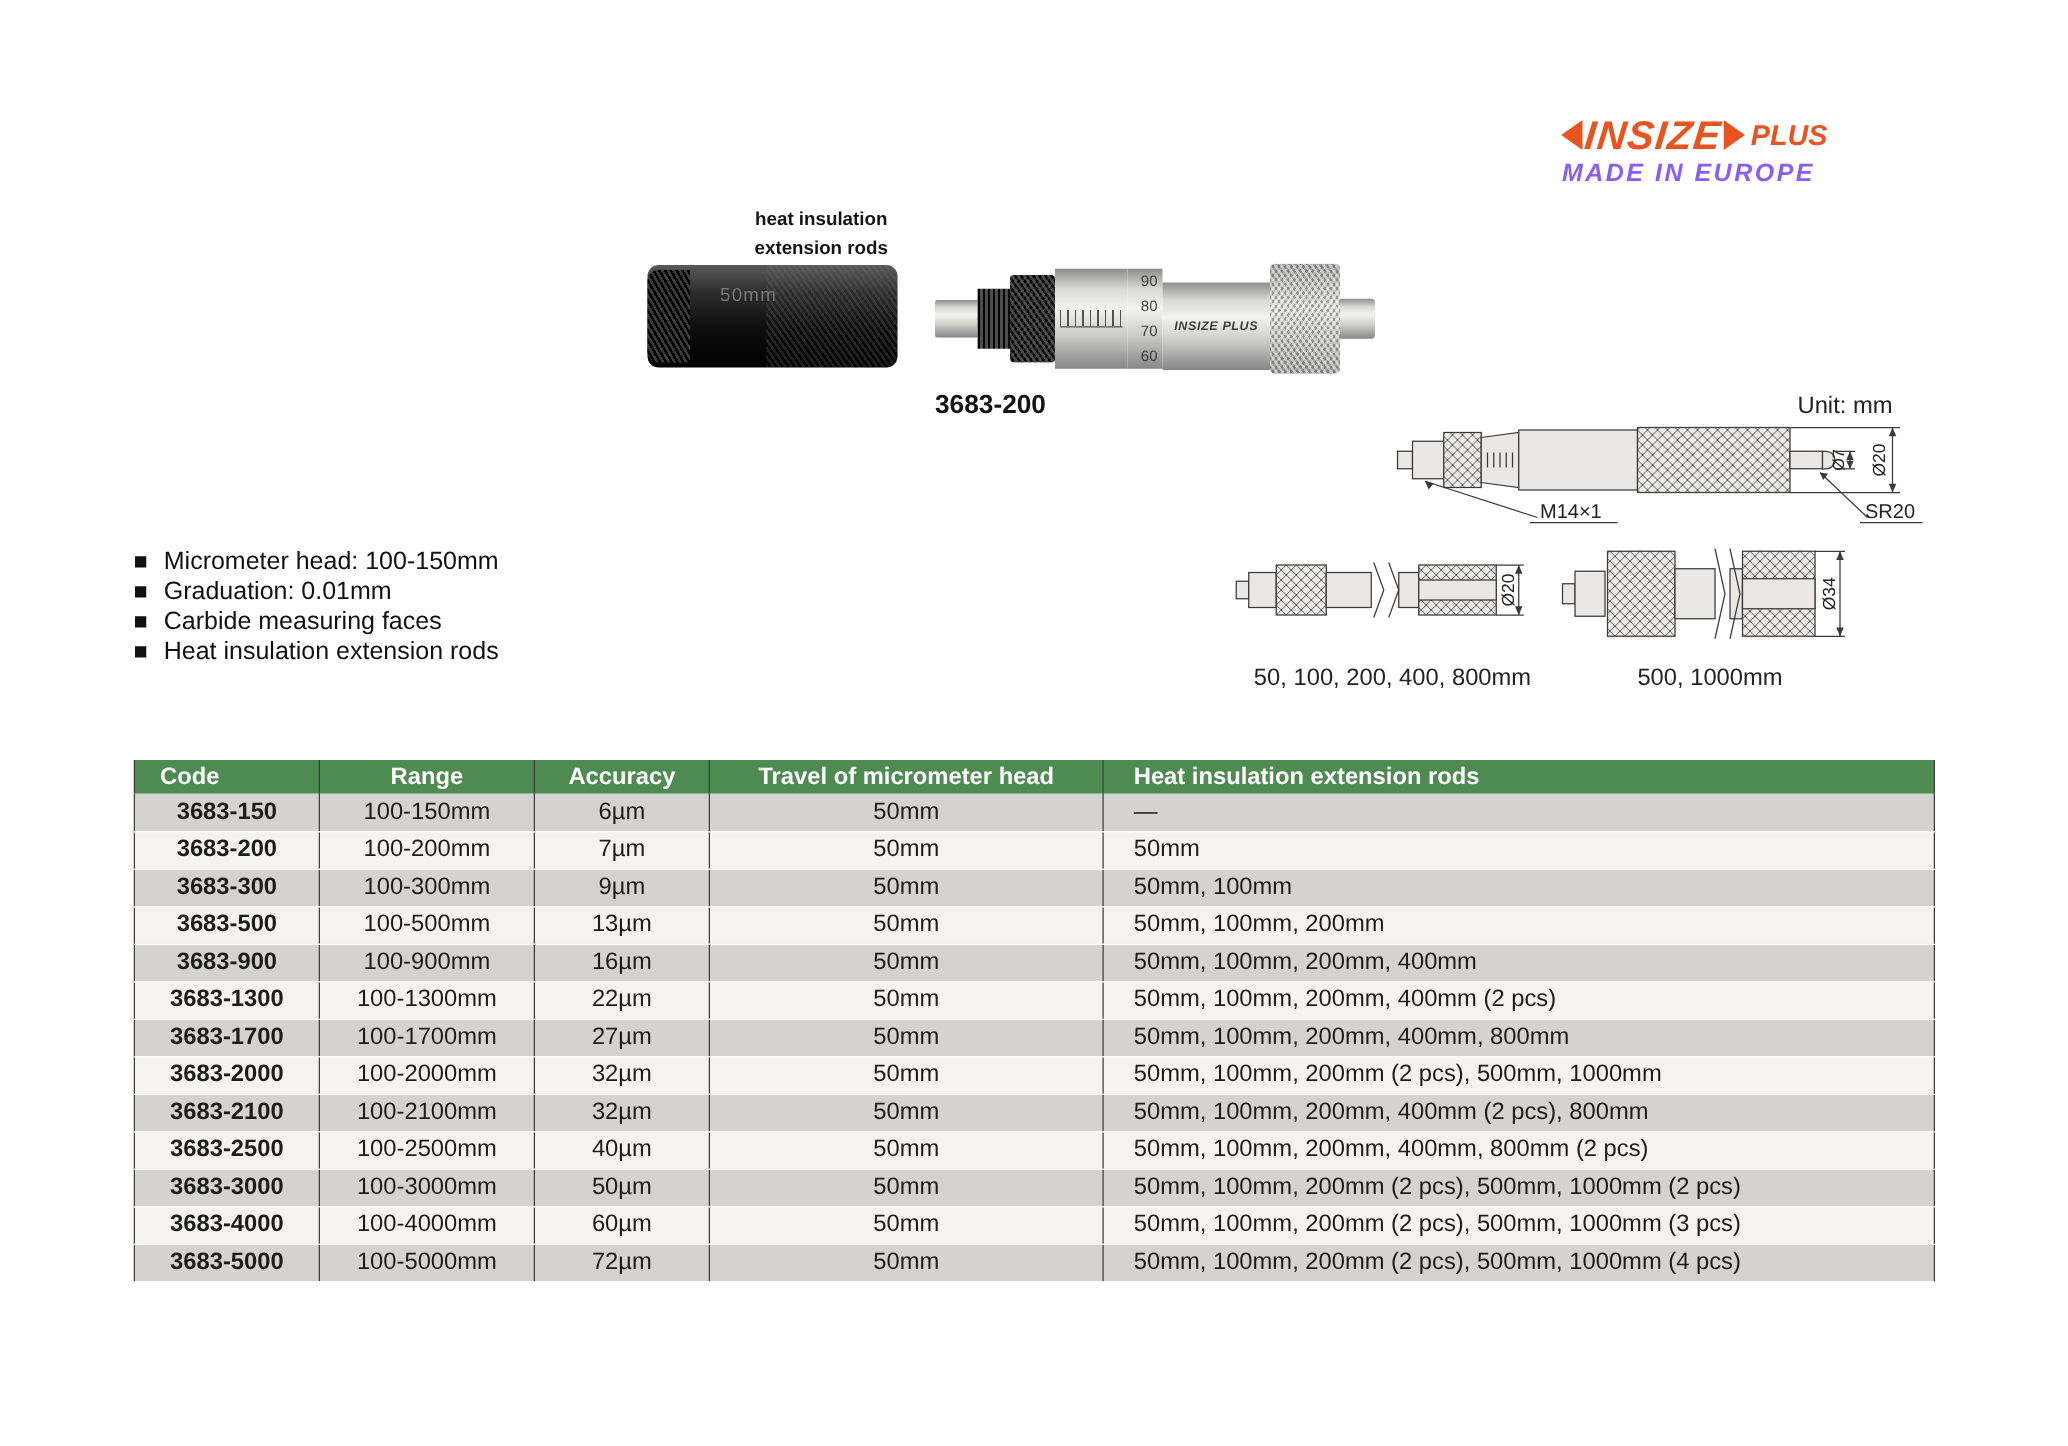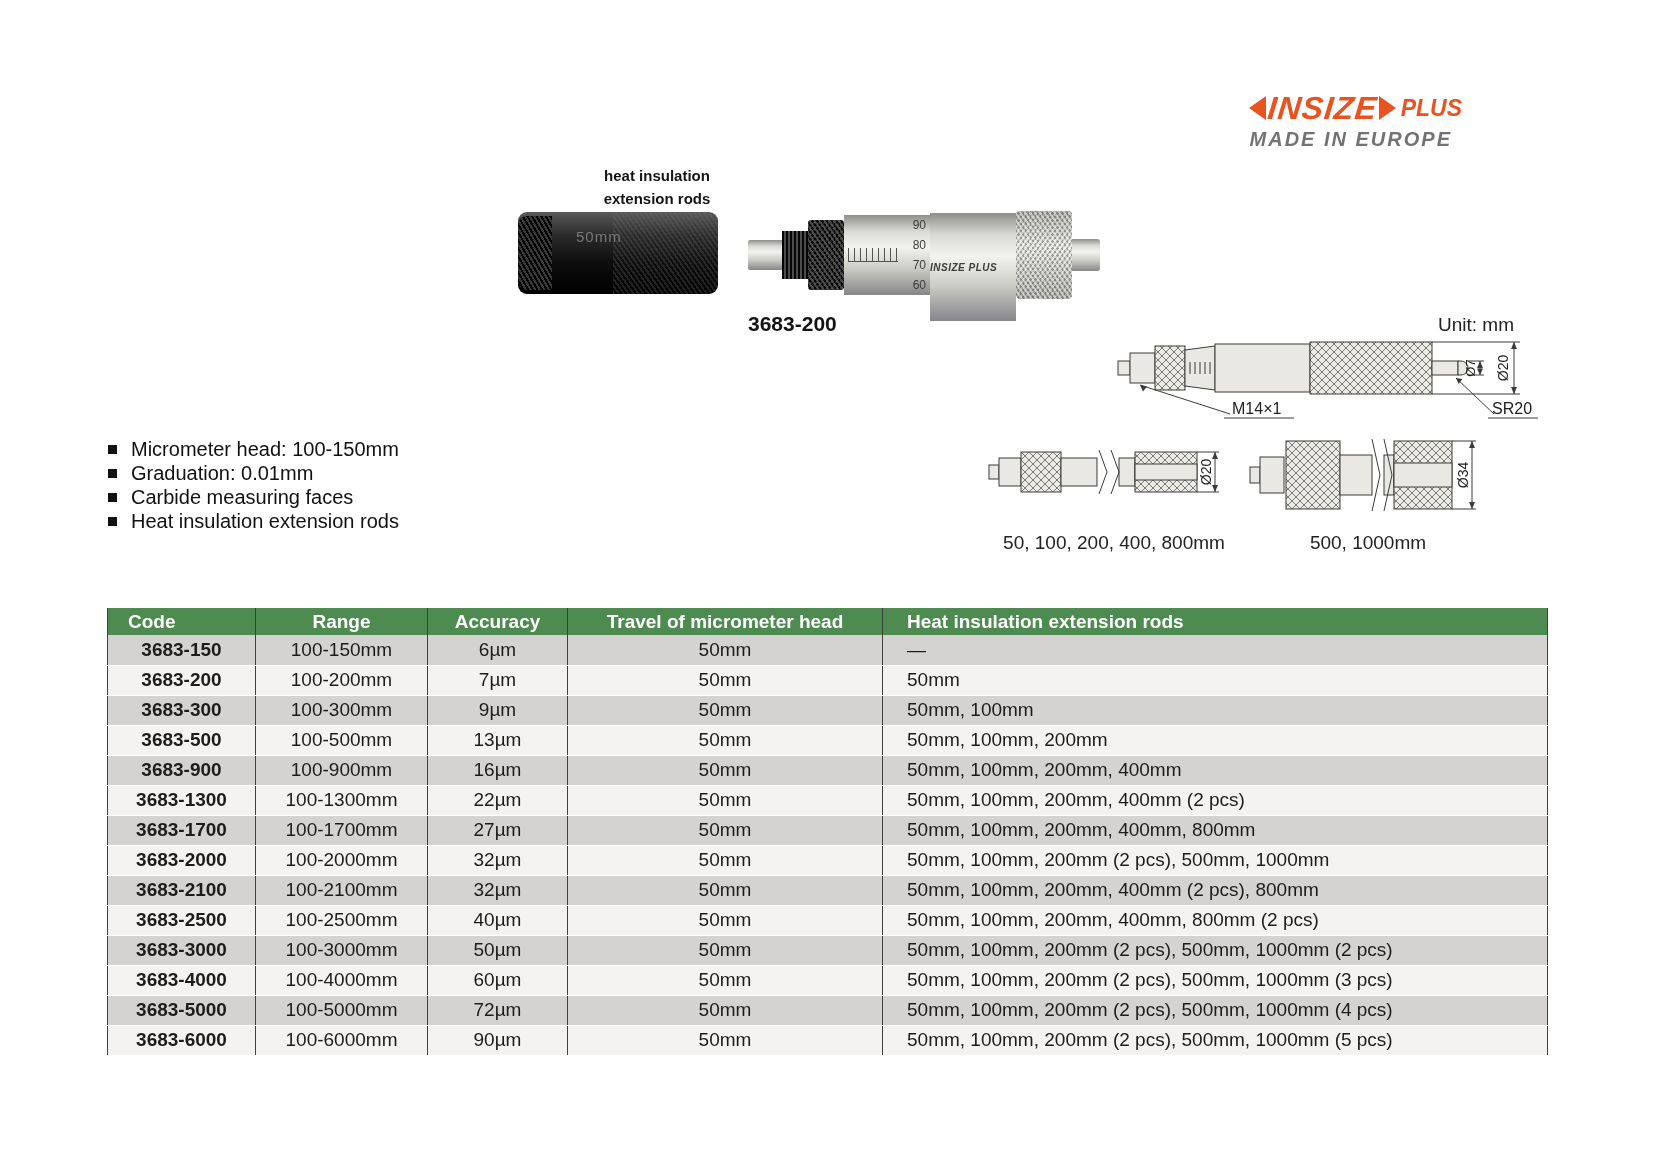--- a/index.html
+++ b/index.html
@@ -7,21 +7,21 @@
   .page { position:relative; width:1654px; height:1157px; background:#ffffff; overflow:hidden; }
 
   
   .title { position:absolute; top:48px; right:192px; font-size:34px; font-weight:bold; color:#221e1f; letter-spacing:.5px; white-space:nowrap; }
   .brand { position:absolute; top:92px; right:192px; text-align:right; }
   .brand-line { display:flex; align-items:center; justify-content:flex-end; }
   .arrow-left  { width:0; height:0; border-top:12px solid transparent; border-bottom:12px solid transparent; border-right:17px solid #e8531f; margin-right:2px; }
   .arrow-right { width:0; height:0; border-top:12px solid transparent; border-bottom:12px solid transparent; border-left:17px solid #e8531f; margin-left:2px; }
   .brand-name { font-size:32px; font-weight:bold; font-style:italic; color:#e8531f; letter-spacing:1px; line-height:1; transform:skewX(-6deg); }
   .brand-suffix { font-size:23px; font-weight:bold; font-style:italic; color:#e8531f; margin-left:5px; line-height:1; }
-  .brand-tagline { font-size:20px; font-weight:bold; font-style:italic; color:#737373; letter-spacing:2px; margin-top:4px; padding-right:10px; white-space:nowrap; }
+  .brand-tagline { font-size:20px; font-weight:bold; font-style:italic; color:#8b5cf6; letter-spacing:2px; margin-top:4px; padding-right:10px; white-space:nowrap; }
 
   
   .photo { position:absolute; left:510px; top:162px; width:600px; height:190px; }
   .photo-label { position:absolute; left:42px; top:2px; width:210px; text-align:center; font-size:15px; line-height:23px; font-weight:bold; color:#141414; }
   .rod { position:absolute; left:8px; top:50px; width:200px; height:82px; border-radius:9px;
          background:linear-gradient(180deg,#5a5a5a 0%,#2b2b2b 28%,#0d0d0d 62%,#000 100%); }
   .rod-cap { position:absolute; left:0; top:4px; width:34px; height:74px; border-radius:9px 0 0 9px;
              background:repeating-linear-gradient(60deg,#000 0 2px,#3a3a3a 2px 4px); }
   .rod-knurl { position:absolute; right:0; top:0; width:105px; height:100%; border-radius:0 9px 9px 0;
                background:repeating-linear-gradient(55deg, rgba(110,110,110,.28) 0 2px, transparent 2px 4px); }
@@ -33,21 +33,21 @@
   .mic-thread { position:absolute; left:34px; top:29px; width:26px; height:48px;
                 background:repeating-linear-gradient(90deg,#050505 0 2px,#4d4d4d 2px 4px); }
   .mic-knurlring { position:absolute; left:60px; top:18px; width:36px; height:70px; border-radius:3px; background:
       repeating-linear-gradient(55deg, rgba(120,120,120,.55) 0 2px, transparent 2px 4px),
       repeating-linear-gradient(-55deg, rgba(0,0,0,.9) 0 2px, transparent 2px 4px), #222; }
   .mic-sleeve { position:absolute; left:96px; top:13px; width:58px; height:80px; }
   .mic-ticks { position:absolute; left:4px; top:33px; width:50px; height:14px;
                background:repeating-linear-gradient(90deg,#55534f 0 1px,transparent 1px 6px); border-bottom:1px solid #55534f; }
   .mic-numbers { position:absolute; left:154px; top:13px; width:28px; height:80px; display:flex; flex-direction:column;
                  justify-content:space-between; align-items:flex-end; padding:3px 4px 3px 0; font-size:12px; color:#3c3c3c; }
-  .mic-thimble { position:absolute; left:182px; top:11px; width:86px; height:108px; display:flex; align-items:center; }
+  .mic-thimble { position:absolute; left:182px; top:24px; width:86px; height:70px; display:flex; align-items:center; justify-content:center; }
   .mic-print { font-size:10px; font-weight:bold; font-style:italic; color:#3c3c3c; letter-spacing:.5px; white-space:nowrap; }
   .mic-knurl2 { position:absolute; left:268px; top:9px; width:56px; height:88px; border-radius:4px; background:
       repeating-linear-gradient(55deg, rgba(255,255,255,.5) 0 2px, transparent 2px 4px),
       repeating-linear-gradient(-55deg, rgba(90,90,88,.5) 0 2px, transparent 2px 4px),
       linear-gradient(180deg,#9a9a97,#e6e6e2 40%,#9a9a97); }
   .mic-tip { position:absolute; left:324px; top:37px; width:28px; height:32px; border-radius:0 3px 3px 0; }
   .model-label { position:absolute; left:238px; top:150px; font-size:21px; font-weight:bold; color:#141414; }
 
   
   .unit-note { position:absolute; left:1438px; top:314px; font-size:19px; color:#222; }
@@ -357,23 +357,16 @@
         <td class="ac">50mm</td>
         <td class="ar-rods">50mm, 100mm, 200mm (2 pcs), 500mm, 1000mm (3 pcs)</td>
       </tr>
       <tr>
         <td class="code">3683-5000</td>
         <td class="ac">100-5000mm</td>
         <td class="ac">72µm</td>
         <td class="ac">50mm</td>
         <td class="ar-rods">50mm, 100mm, 200mm (2 pcs), 500mm, 1000mm (4 pcs)</td>
       </tr>
-      <tr>
-        <td class="code">3683-6000</td>
-        <td class="ac">100-6000mm</td>
-        <td class="ac">90µm</td>
-        <td class="ac">50mm</td>
-        <td class="ar-rods">50mm, 100mm, 200mm (2 pcs), 500mm, 1000mm (5 pcs)</td>
-      </tr>
     </tbody>
   </table>
 
 </div>
 
 </body></html>

